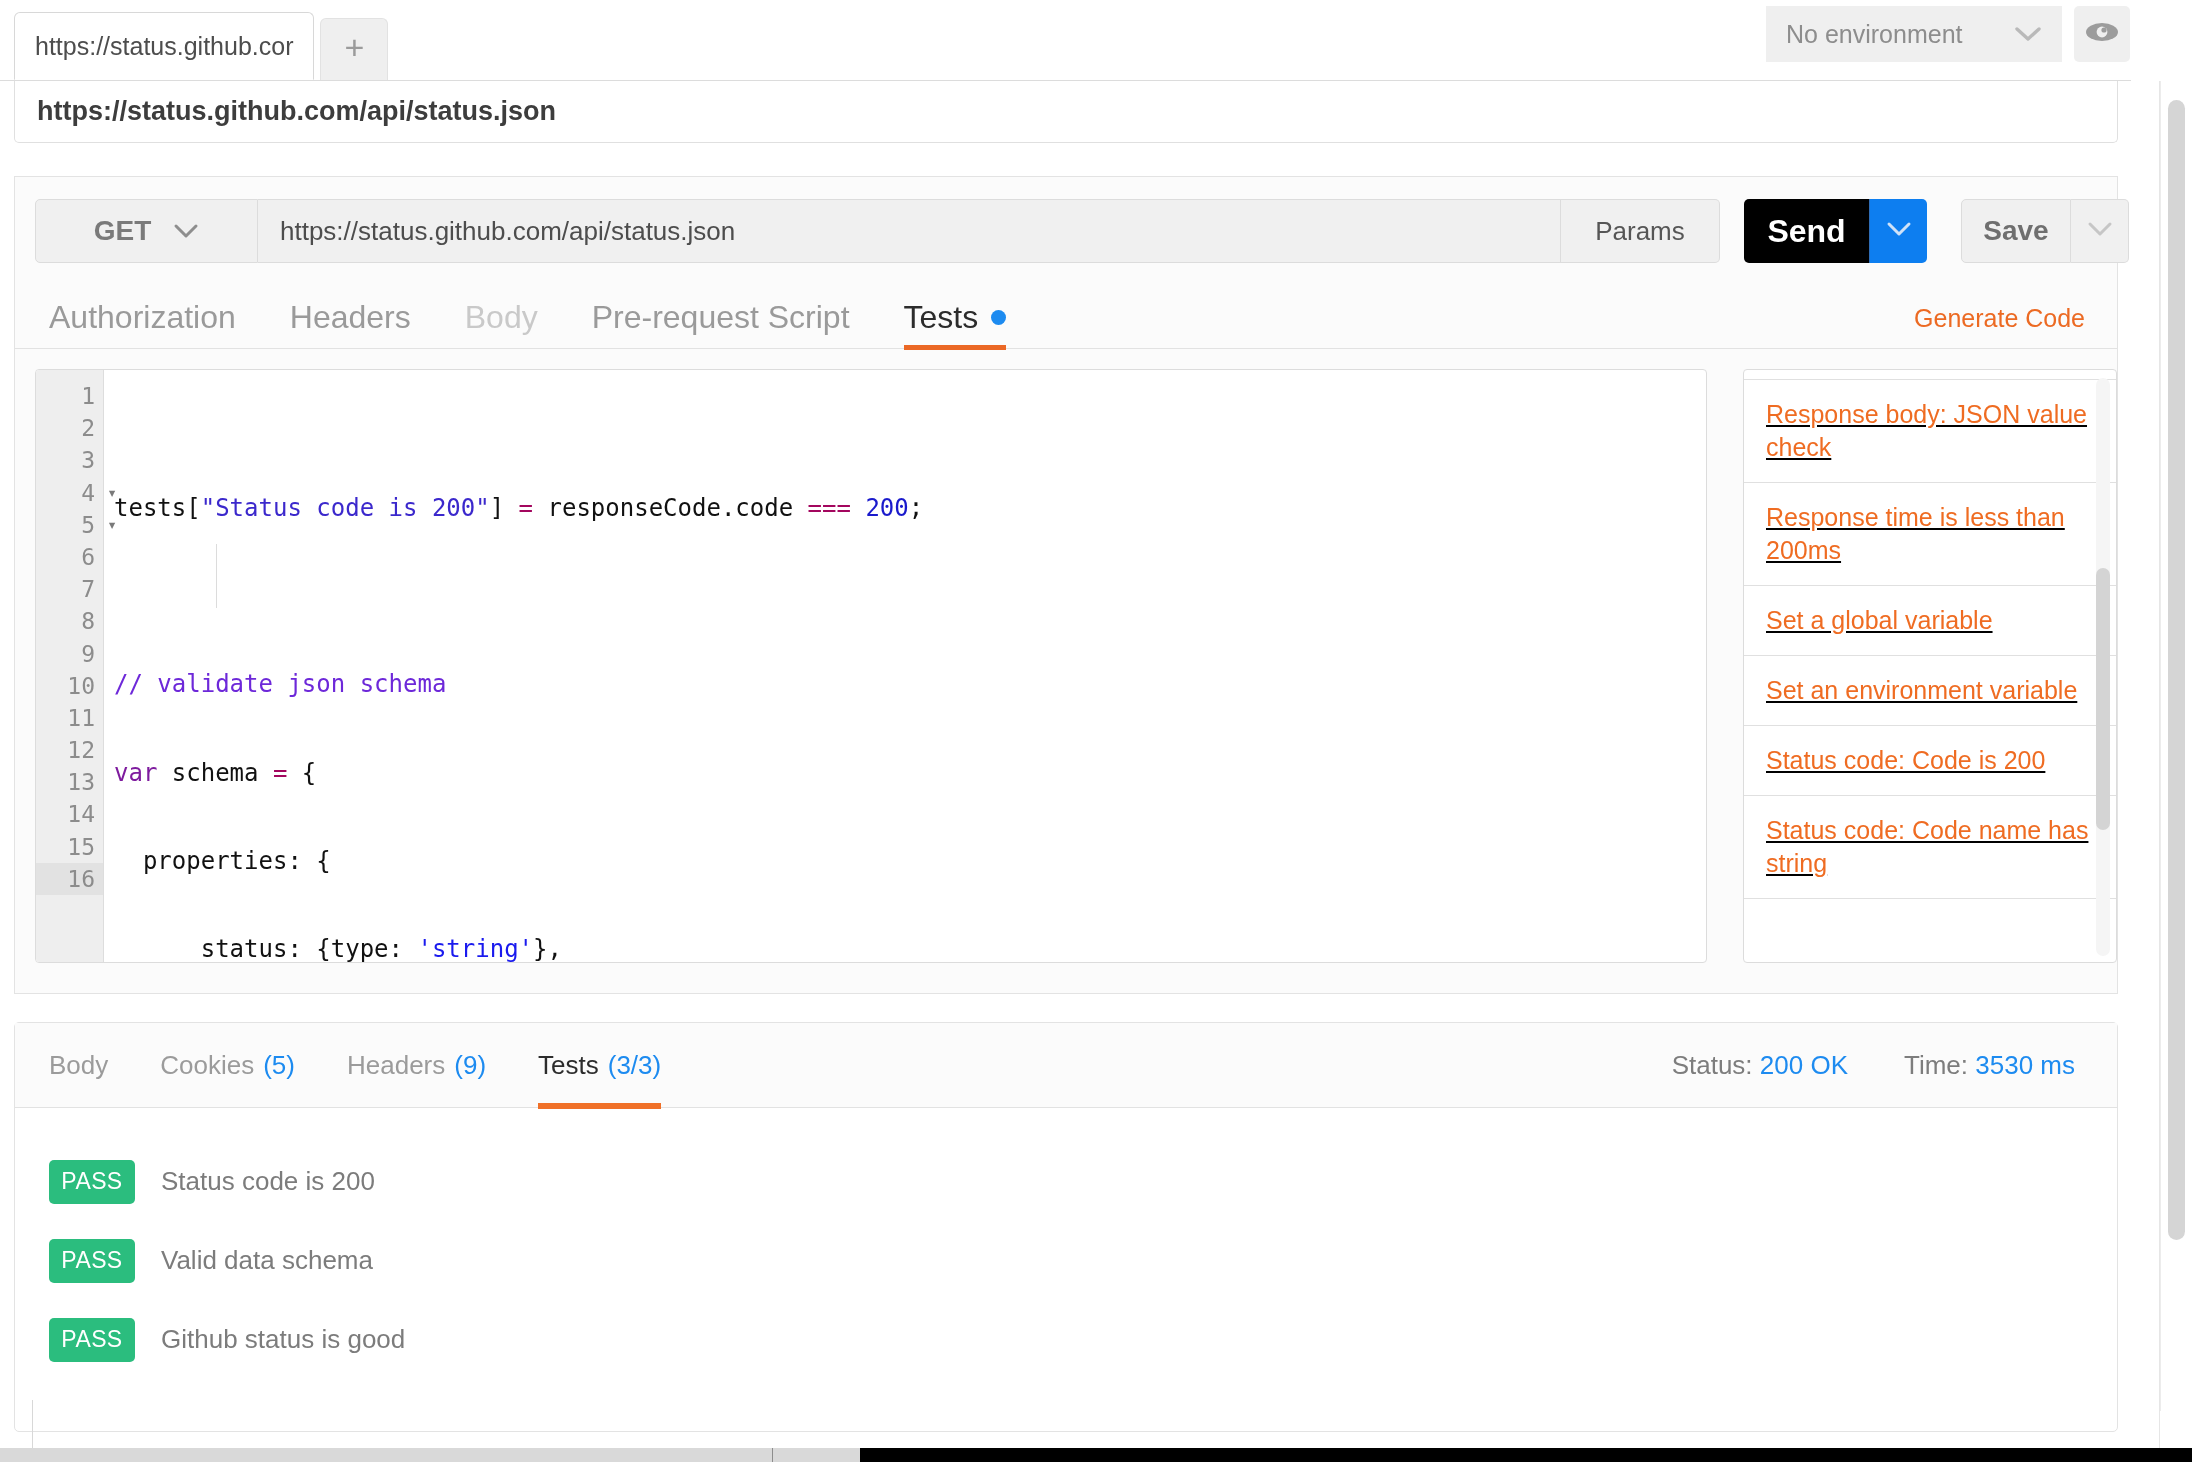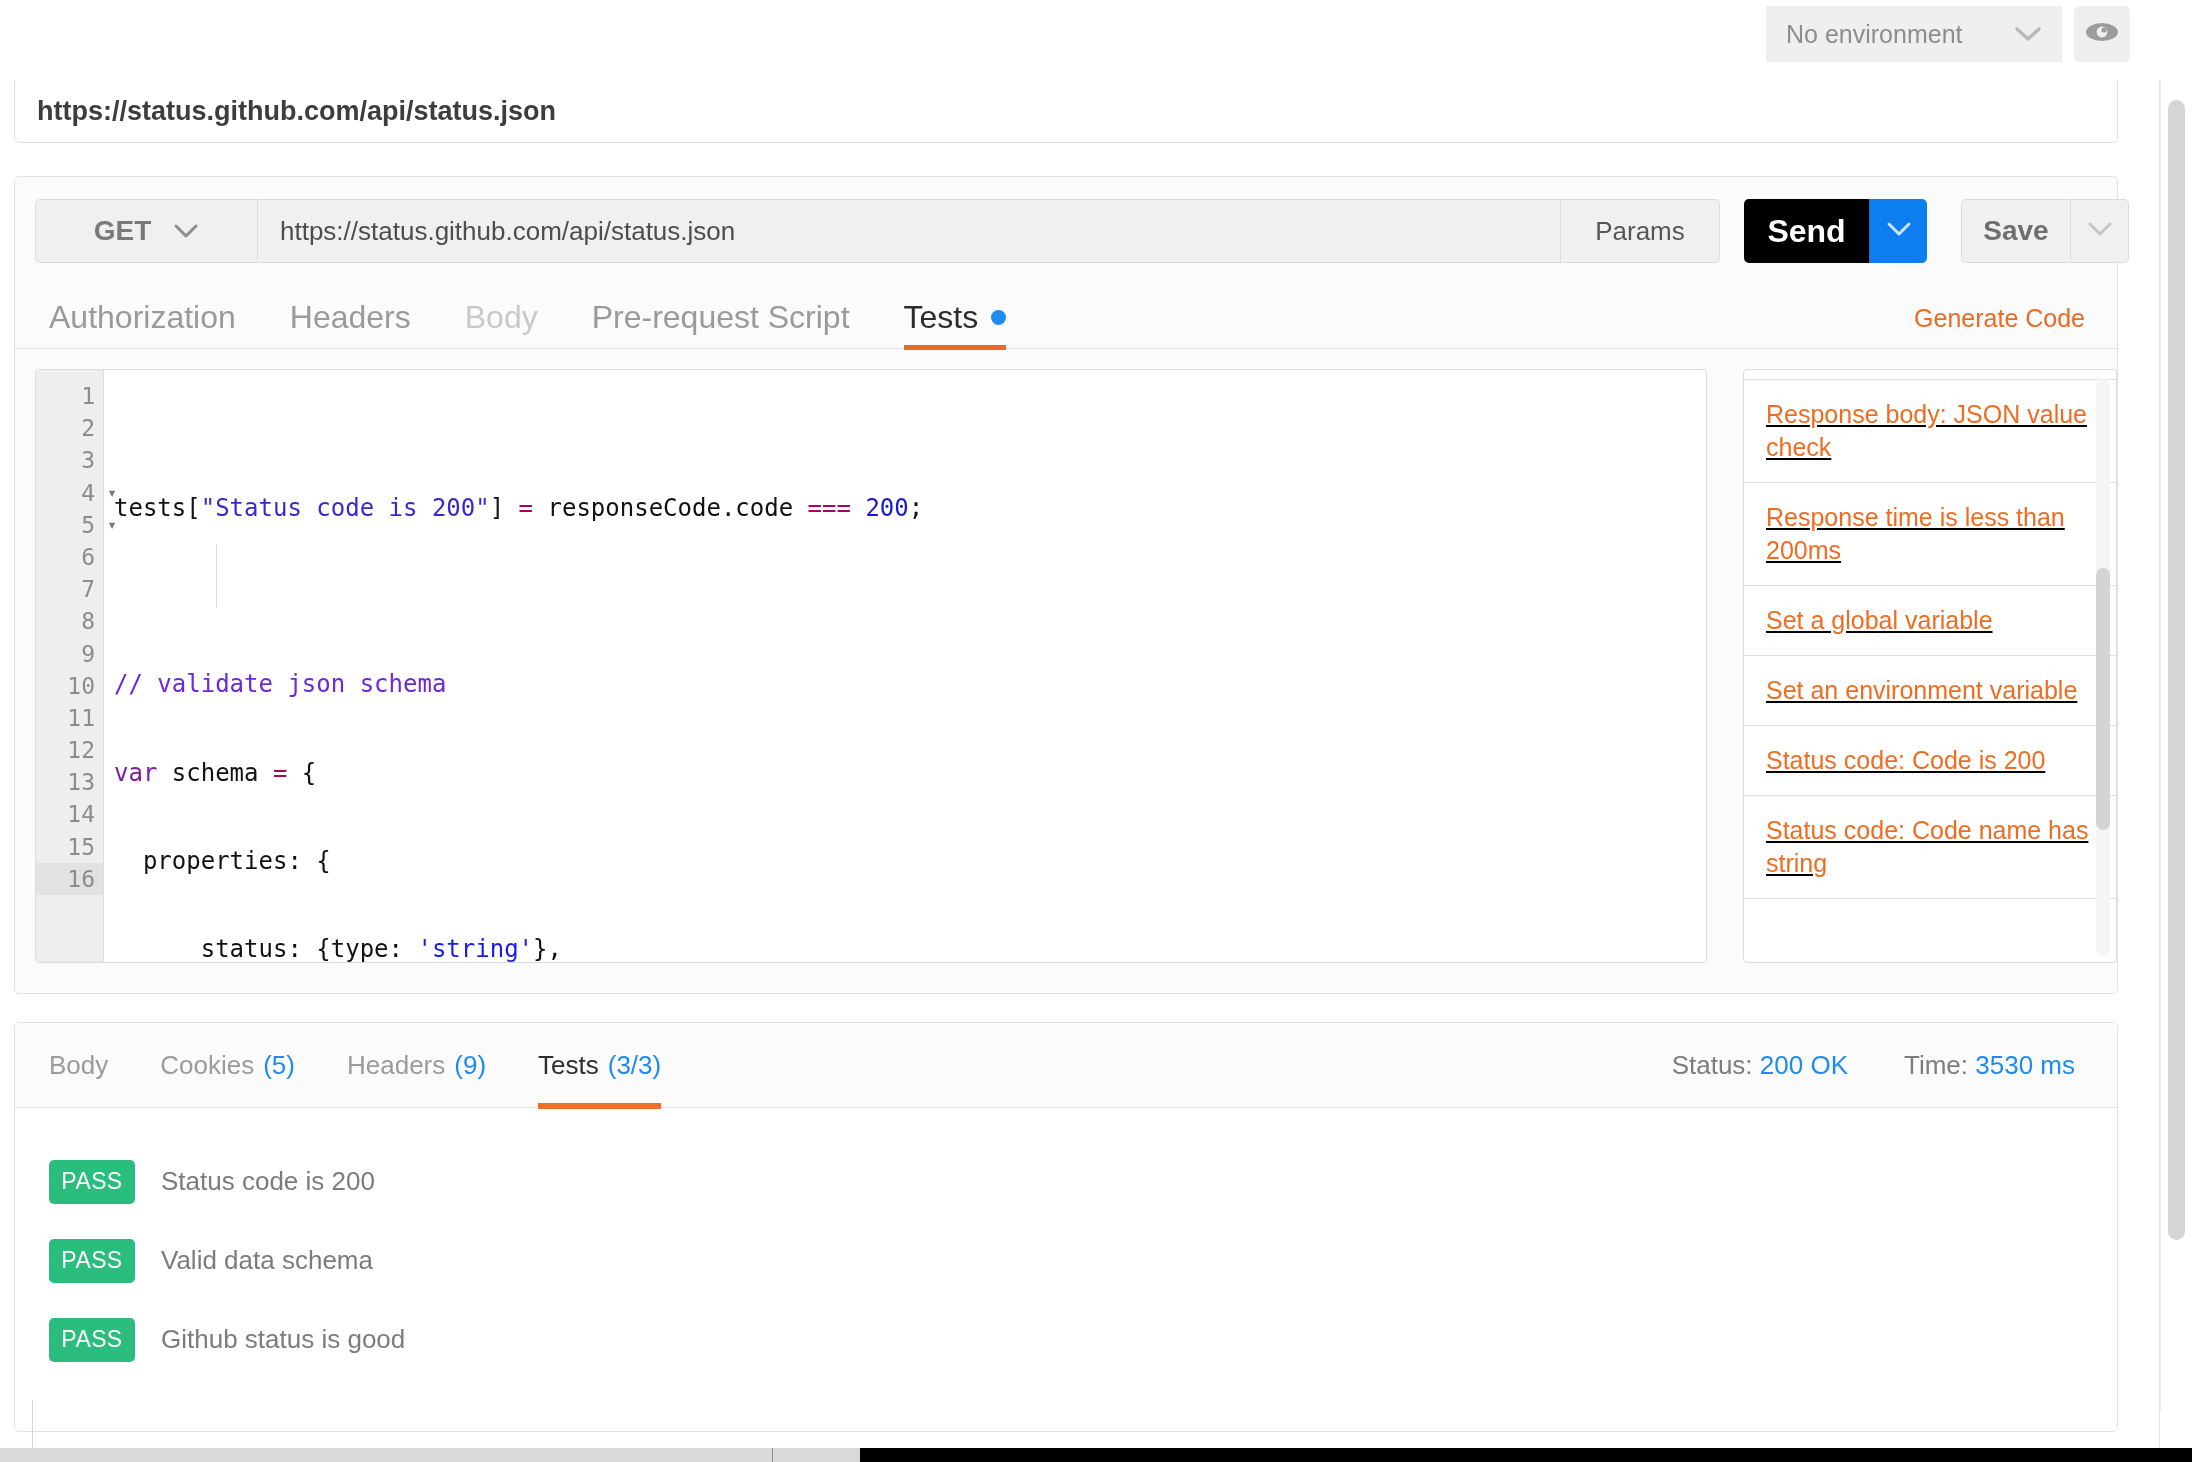--- a/index.html
+++ b/index.html
@@ -88,21 +88,21 @@
     padding-left: 22px;
     font-size: 27px; font-weight: bold; color: #3d3d3d;
   }
 
   
   .req-panel {
     position: absolute; left: 14px; top: 176px;
     width: 2104px; height: 818px;
     background: #fbfbfb;
     border: 1px solid #e3e3e3;
-    border-radius: 5px;
+    border-radius: 0;
   }
 
   .urlbar {
     position: absolute; left: 20px; top: 22px;
     display: flex; align-items: stretch;
     height: 64px;
   }
   .method-box {
     width: 223px;
     background: #f0f0f0;
@@ -366,20 +366,28 @@
   .left-rule {
     position: absolute; left: 32px; top: 1400px;
     width: 1px; height: 54px; background: #d8d8d8;
   }
 </style>
 </head>
 <body>
 
 <div class="app">
 
+  <div class="tabbar">
+    <div class="req-tab">
+      <span>https://status.github.cor</span>
+    </div>
+    <div class="newtab">
+      <span>+</span>
+    </div>
+  </div>
 
   <div class="env-wrap">
     <div class="env-select">
       <span>No environment</span>
       <span class="chev">
         <svg width="28" height="18" viewBox="0 0 28 18">
             <path d="M3 4 L14 14 L25 4" fill="none" stroke="#b9b9b9" stroke-width="3.4" stroke-linecap="round" stroke-linejoin="round"></path>
           </svg>
       </span>
     </div>

